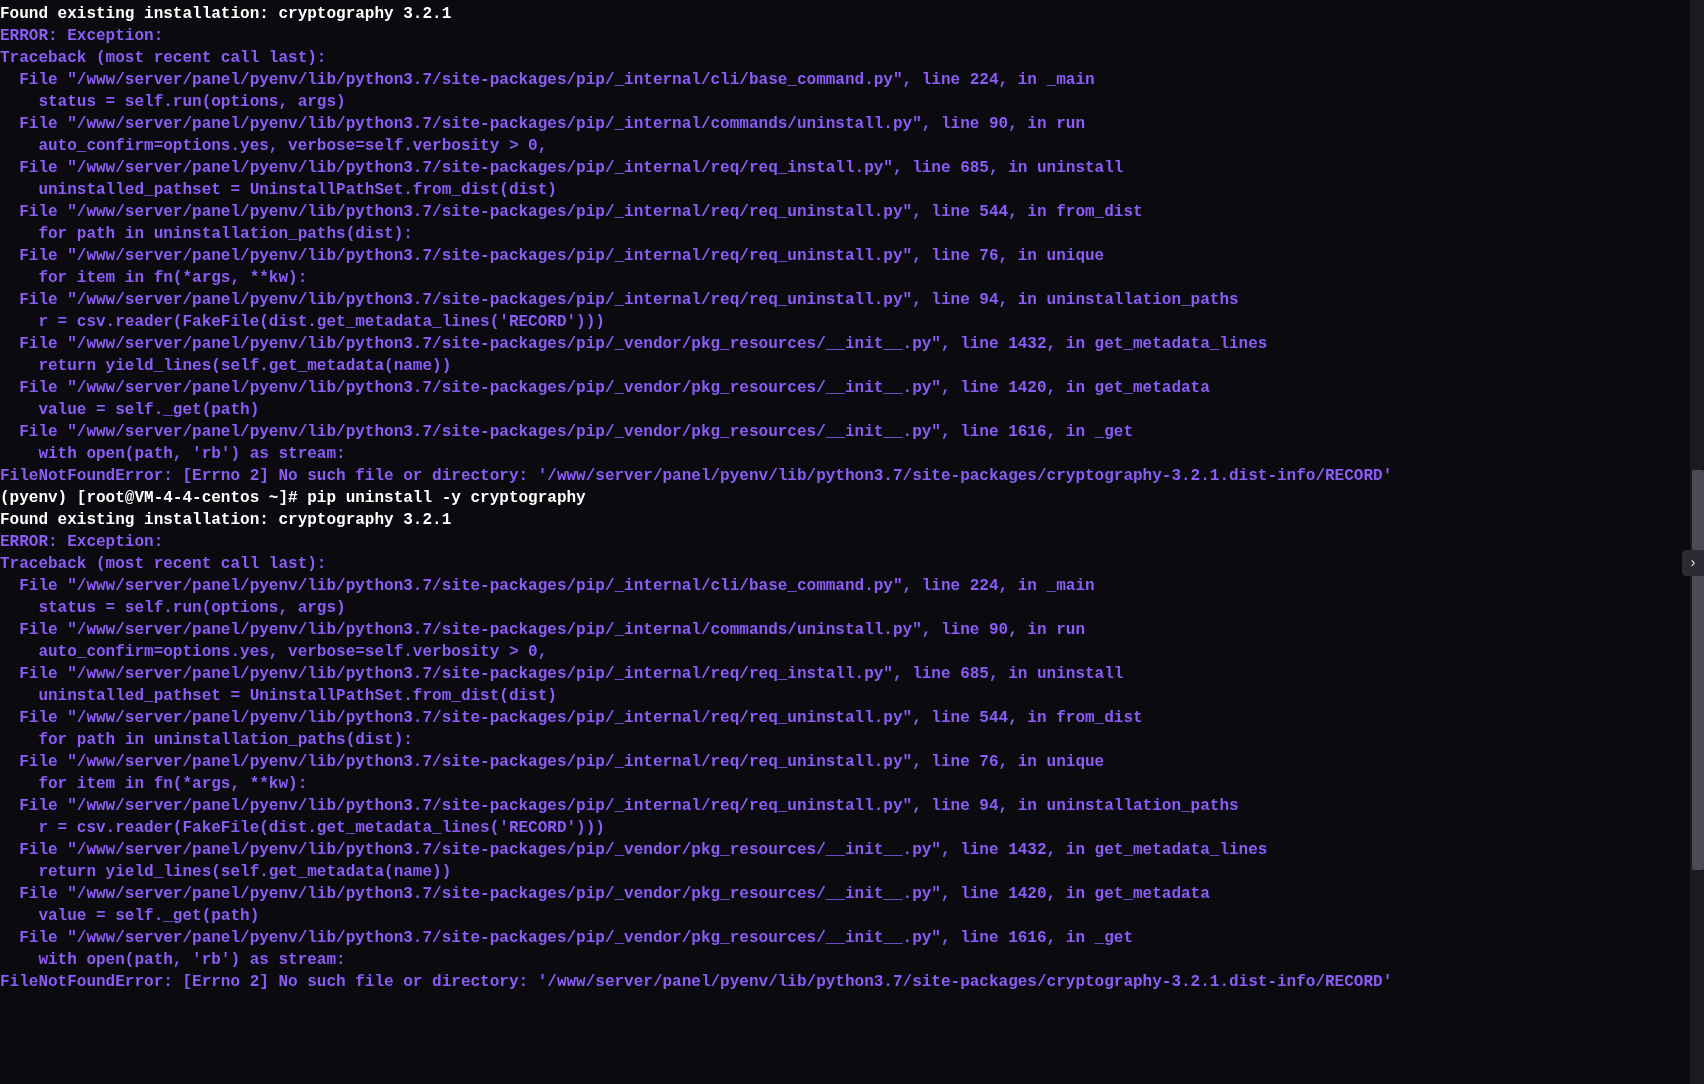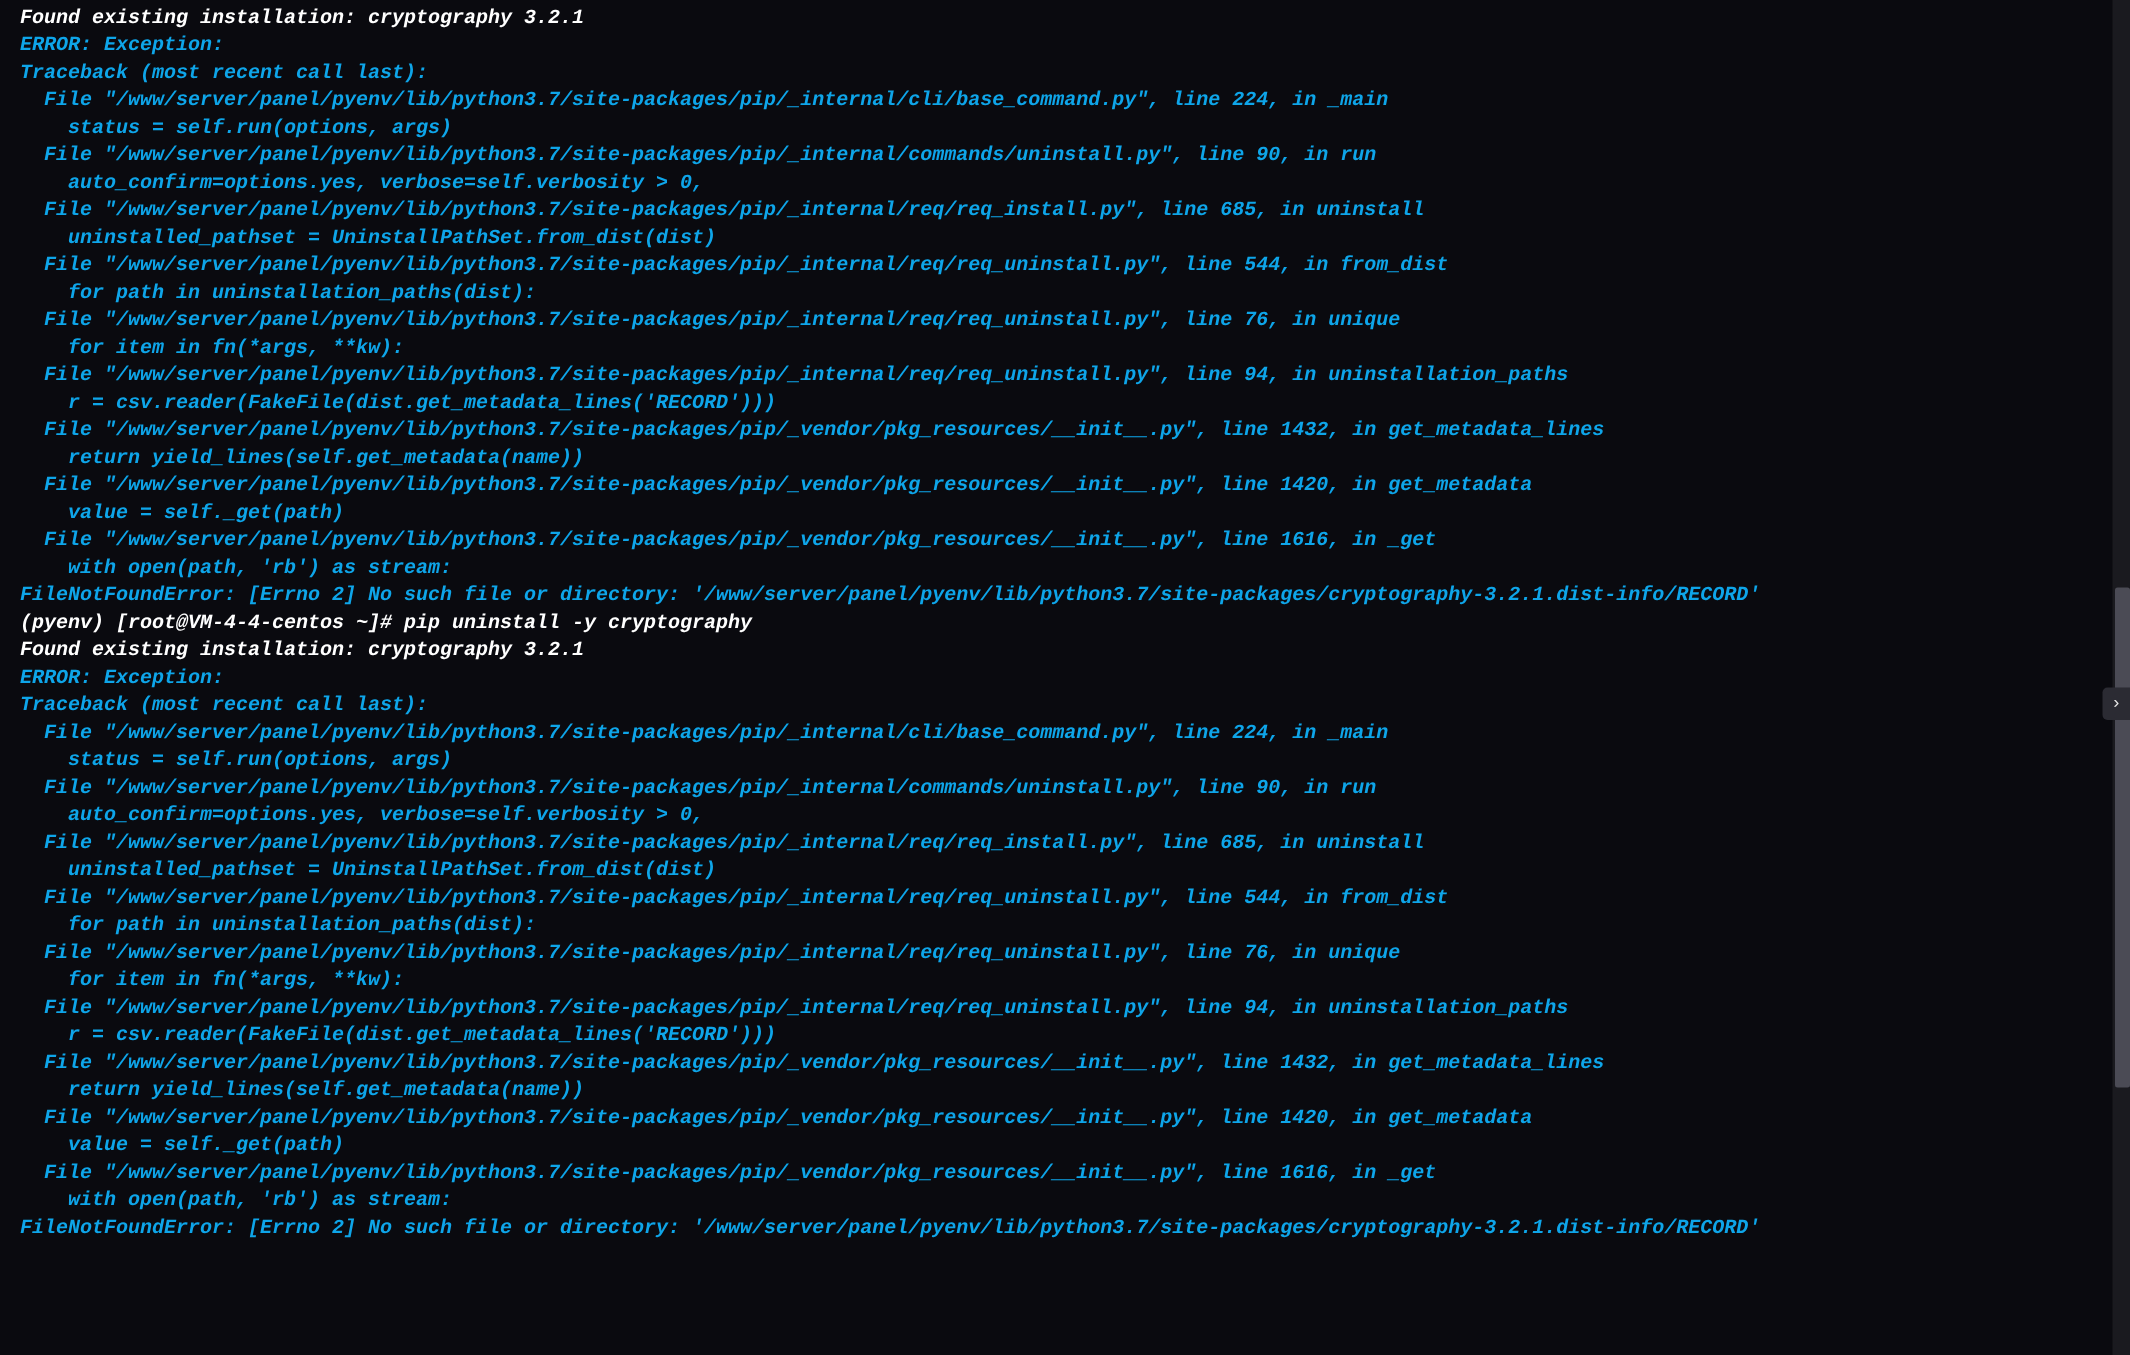--- a/index.html
+++ b/index.html
@@ -11,30 +11,29 @@
     font-family: "Consolas", "Menlo", "Courier New", monospace;
     font-size: 16px;
     line-height: 22px;
     color: #e6e6e6;
     overflow: hidden;
     position: relative;
   }
   .terminal {
     width: 100%;
     height: 100%;
-    padding: 3px 16px;
+    padding: 3px 0;
     box-sizing: border-box;
     white-space: pre;
     font-weight: 600;
     overflow: hidden;
-    font-style: italic;
   }
   .line { display: block; }
   .white { color: #ffffff; }
-  .red   { color: #0ea5e9; }
+  .red   { color: #8b5cf6; }
   .scroll-track {
     position: absolute;
     right: 0;
     top: 0;
     width: 14px;
     height: 100%;
     background: #1a1a1f;
   }
   .scroll-thumb {
     position: absolute;

